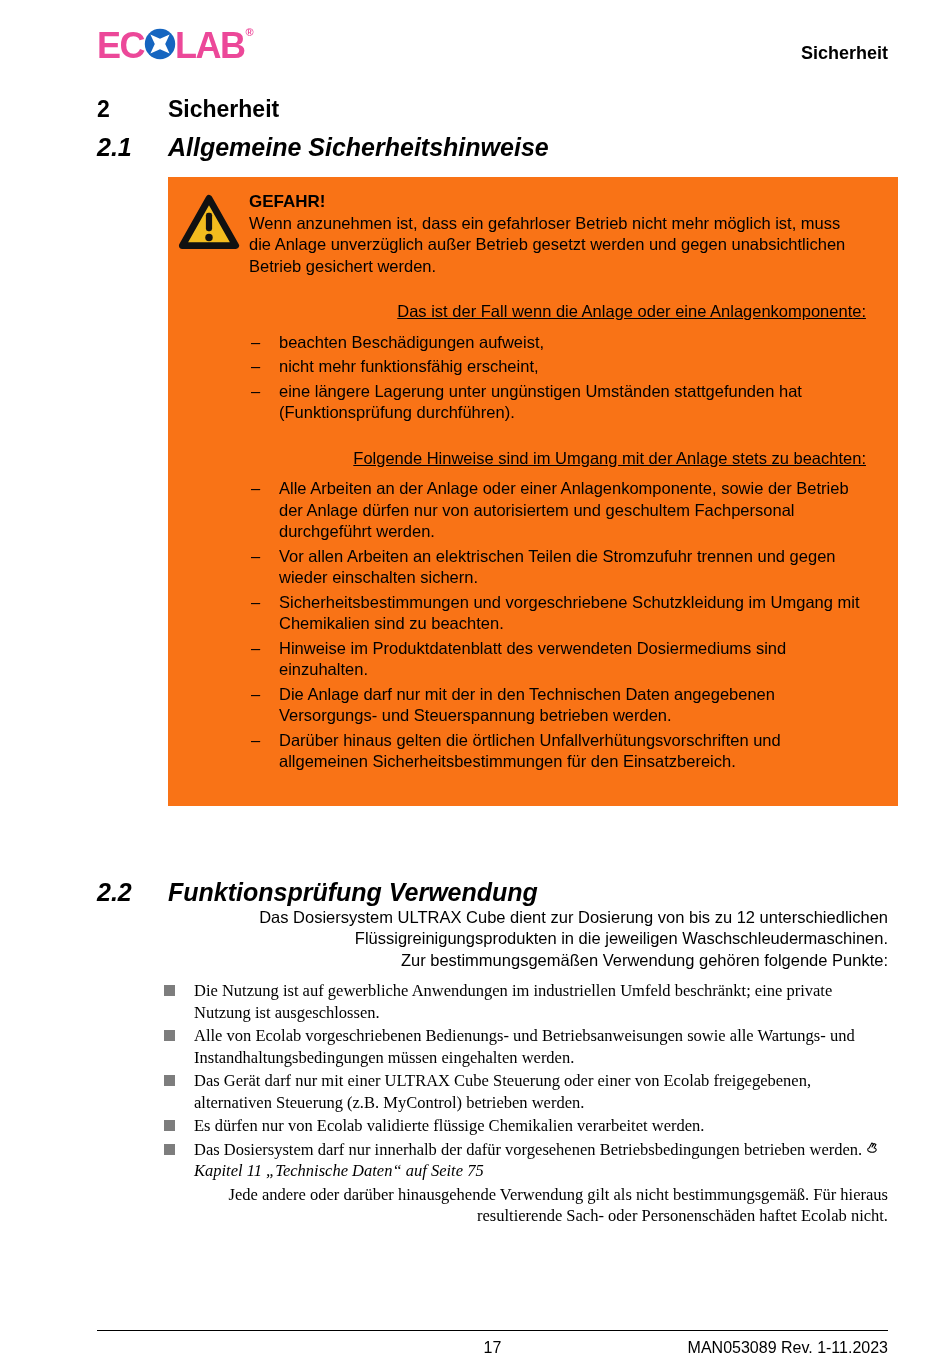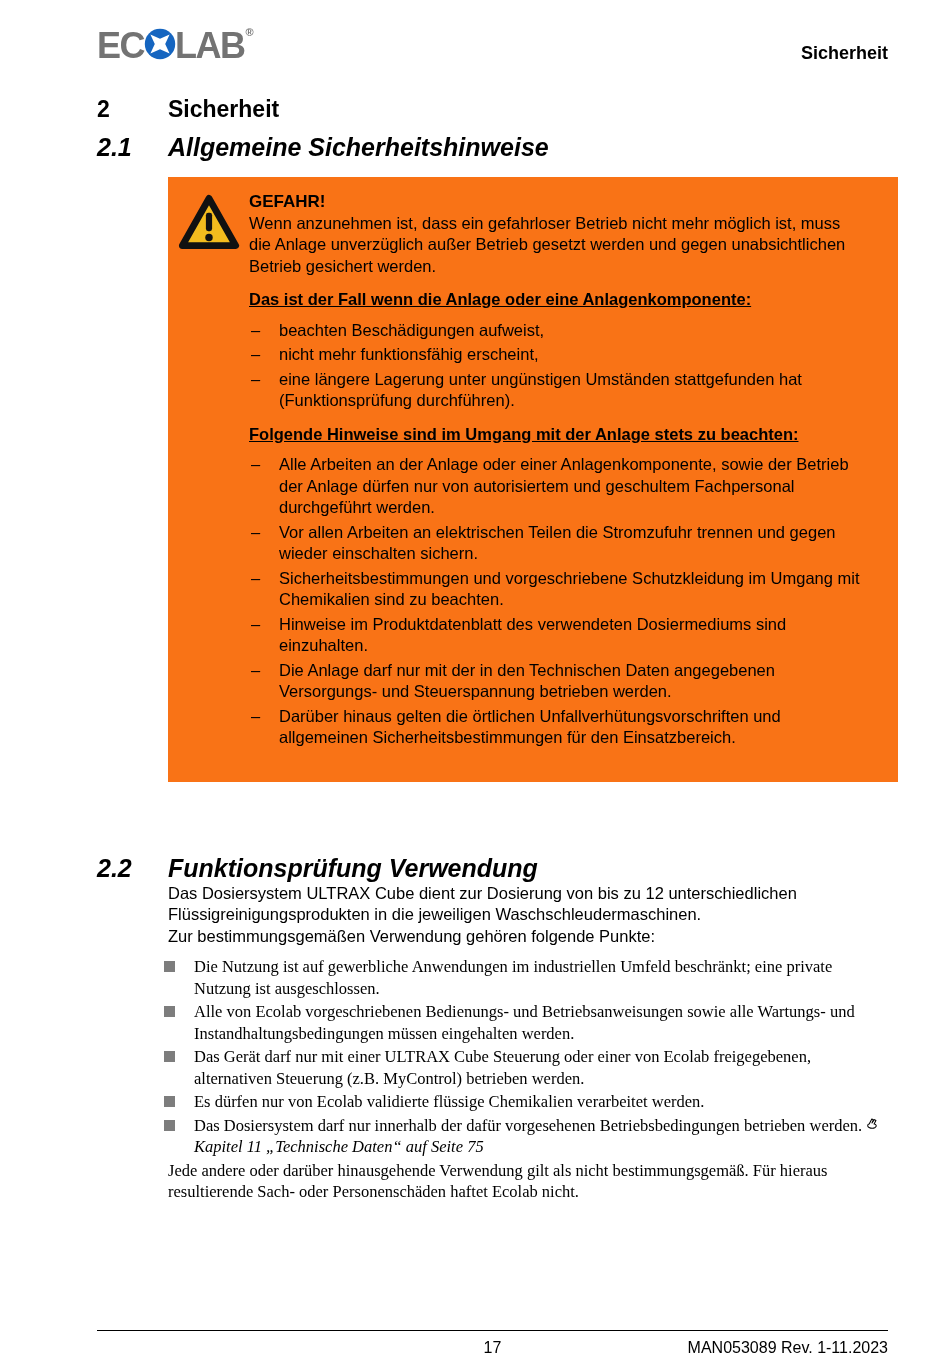--- a/index.html
+++ b/index.html
@@ -6,21 +6,21 @@
   body{
     width:950px;height:1362px;background:#ffffff;color:#000;
     font-family:"Liberation Sans", sans-serif;
     position:relative;overflow:hidden;
   }
   .page{position:relative;width:950px;height:1362px;}
   .inner{padding:26px 62px 0 97px;}
 
   
   .hdr{display:flex;justify-content:space-between;align-items:flex-end;height:40px;}
-  .logo{display:inline-flex;align-items:center;color:#737373;font-weight:bold;
+  .logo{display:inline-flex;align-items:center;color:#ec4899;font-weight:bold;
         font-size:36px;letter-spacing:-1.5px;line-height:1;}
   .logo .oicon{margin:2px -1px 0 0;display:inline-block;}
   .logo sup{font-size:11px;letter-spacing:0;margin-left:1px;align-self:flex-start;line-height:1;margin-top:1px;}
   .hdr-title{font-weight:bold;font-size:18px;padding-bottom:2px;}
 
   
   .hrow{display:flex;align-items:baseline;}
   .hrow .num{width:71px;flex:0 0 71px;}
   .h-main{font-size:23px;font-weight:bold;margin-top:30px;}
   .h-sub{font-size:25px;font-weight:bold;margin-top:10px;font-style:italic;}
@@ -28,28 +28,28 @@
   
   .danger-box{
     margin-left:71px;margin-top:15px;width:730px;box-sizing:border-box;
     background:#f97316;padding:14px 32px 30px 10px;
     display:flex;gap:9px;
   }
   .danger-icon{flex:0 0 62px;padding-top:3px;}
   .danger-content{flex:1;font-size:16.5px;line-height:21.5px;}
   .danger-title{font-size:17px;font-weight:bold;margin:0 0 4px 0;}
   .danger-content p{margin:0;}
-  .box-subhead{font-weight:bold;text-decoration:underline;margin-top:12px;font-size:16.5px;}
+  .box-subhead{font-weight:normal;text-decoration:underline;margin-top:24px;font-size:16.5px;text-align:right;}
   ul.dash{list-style:none;margin:9px 0 0 0;padding:0;}
   ul.dash li{position:relative;padding-left:30px;margin-bottom:3px;}
   ul.dash li::before{content:"\2013";position:absolute;left:2px;top:0;}
 
   
   .content{margin-left:71px;font-size:16.5px;line-height:21.5px;}
-  .content p{margin:0;}
+  .content p{margin:0;text-align:right;}
   .mt9{margin-top:9px;} .mt10{margin-top:10px;} .mt12{margin-top:13px;font-family:Liberation Serif, serif;}
   .sec22{margin-top:72px;}
   ul.squares{list-style:none;margin:9px 0 0 -4px;padding:0;font-family:Liberation Serif, serif;}
   ul.squares li{position:relative;padding-left:30px;margin-bottom:2px;}
   ul.squares li::before{content:"";position:absolute;left:0;top:5px;width:11px;height:11px;background:#7d7d7d;}
   .ref{font-style:italic;white-space:nowrap;}
   .ref-icon{font-style:normal;display:inline-block;margin:0 2px 0 4px;}
 
   
   .footer{

